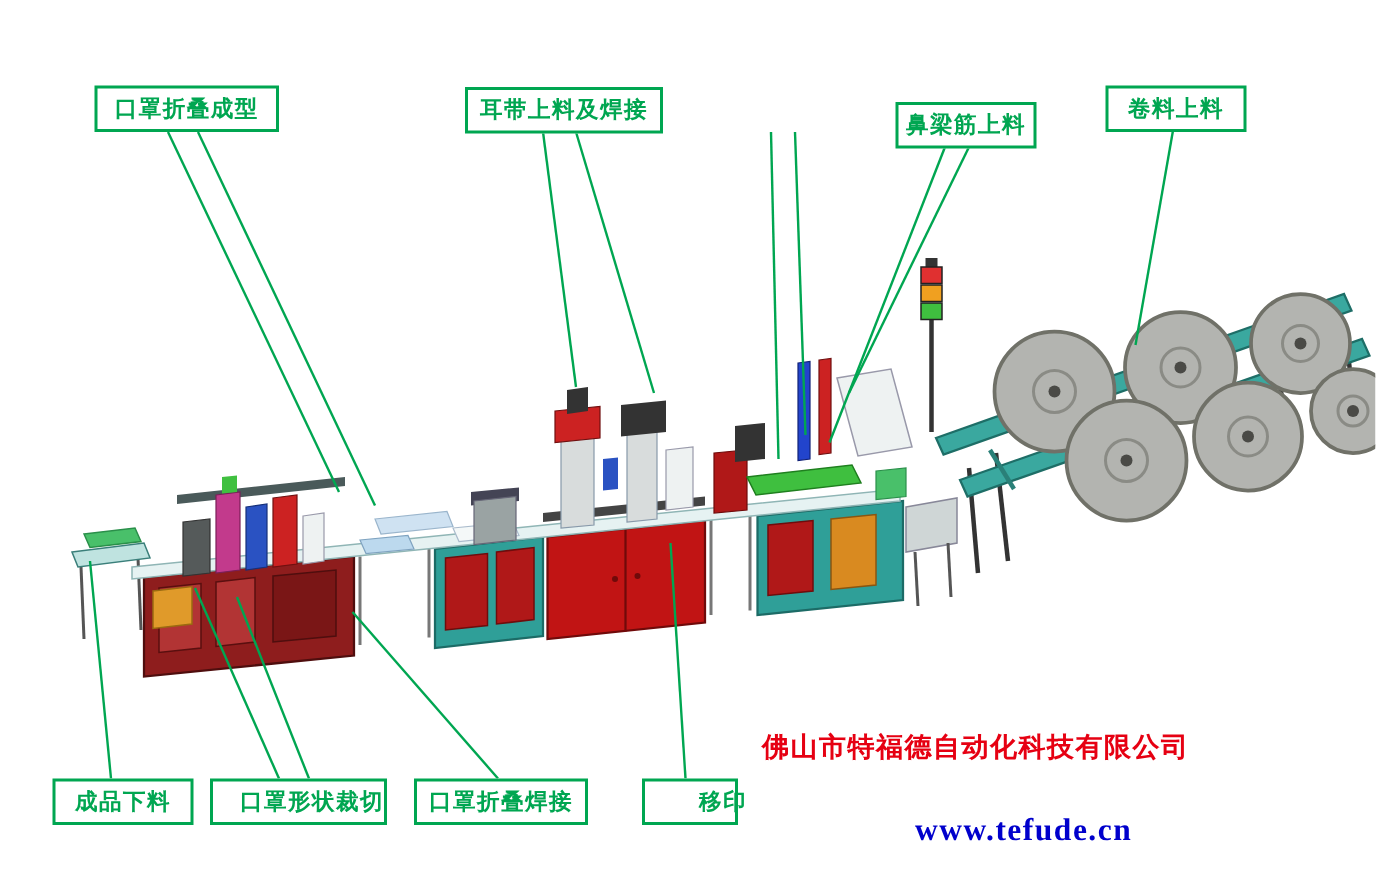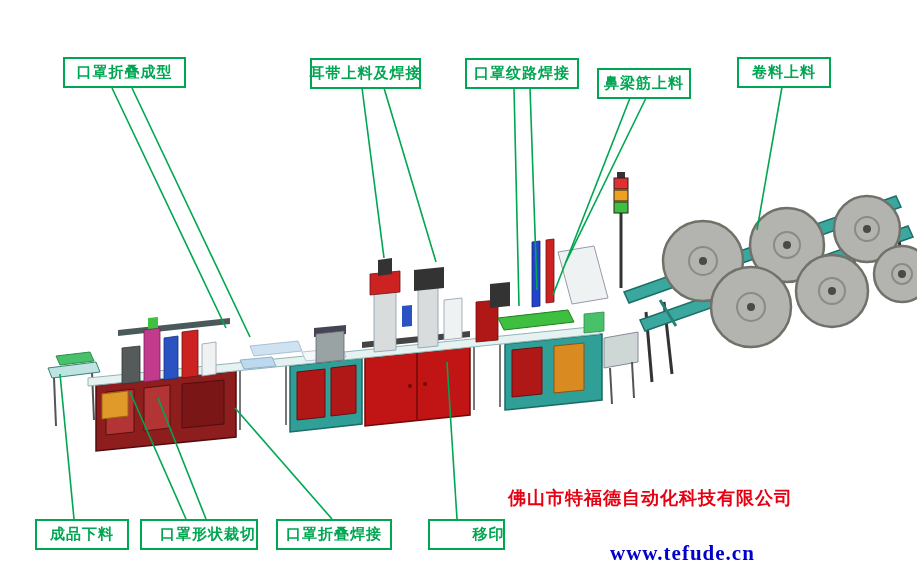--- a/index.html
+++ b/index.html
@@ -202,41 +202,38 @@
       <line x1="186" y1="519" x2="130" y2="392"></line>
       <line x1="206" y1="519" x2="158" y2="398"></line>
       <line x1="332" y1="519" x2="235" y2="408"></line>
       <line x1="457" y1="519" x2="447" y2="362"></line>
     </g>
   </svg>
 
   <div class="callout" style="left:63px;top:57px;width:123px;">
       <span>口罩折叠成型</span>
     </div>
-  <div class="callout" style="left:310px;top:58px;width:111px;">
+  <div class="callout" style="left:310px;top:58px;width:132px;">
       <span>耳带上料及焊接</span>
-    </div>
-  <div class="callout" style="left:465px;top:58px;width:114px;">
-      <span>口罩纹路焊接</span>
     </div>
   <div class="callout" style="left:597px;top:68px;width:94px;font-family:Liberation Serif, serif;">
       <span>鼻梁筋上料</span>
     </div>
   <div class="callout" style="left:737px;top:57px;width:94px;">
       <span>卷料上料</span>
     </div>
   <div class="callout" style="left:35px;top:519px;width:94px;">
       <span>成品下料</span>
     </div>
   <div class="callout" style="left:140px;top:519px;width:118px;justify-content:flex-end;">
       <span>口罩形状裁切</span>
     </div>
   <div class="callout" style="left:276px;top:519px;width:116px;text-align:center;">
       <span>口罩折叠焊接</span>
     </div>
-  <div class="callout" style="left:428px;top:519px;width:77px;padding-left:44px;">
+  <div class="callout" style="left:428px;top:519px;width:64px;padding-left:44px;">
       <span>移印</span>
     </div>
 
   <div class="company">佛山市特福德自动化科技有限公司</div>
   <div class="website">www.tefude.cn</div>
 
 </div>
 
 </body></html>

